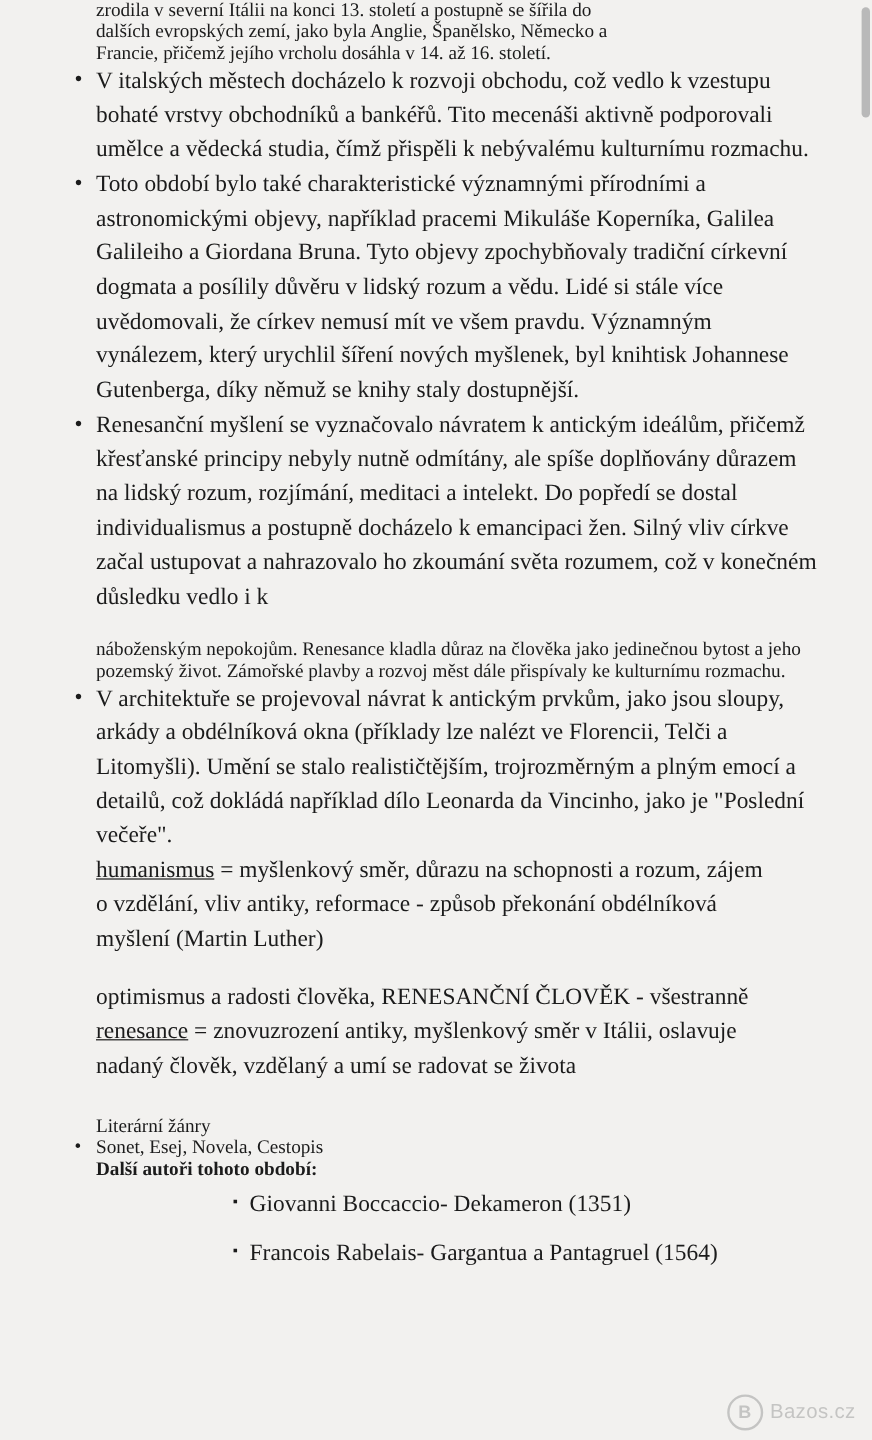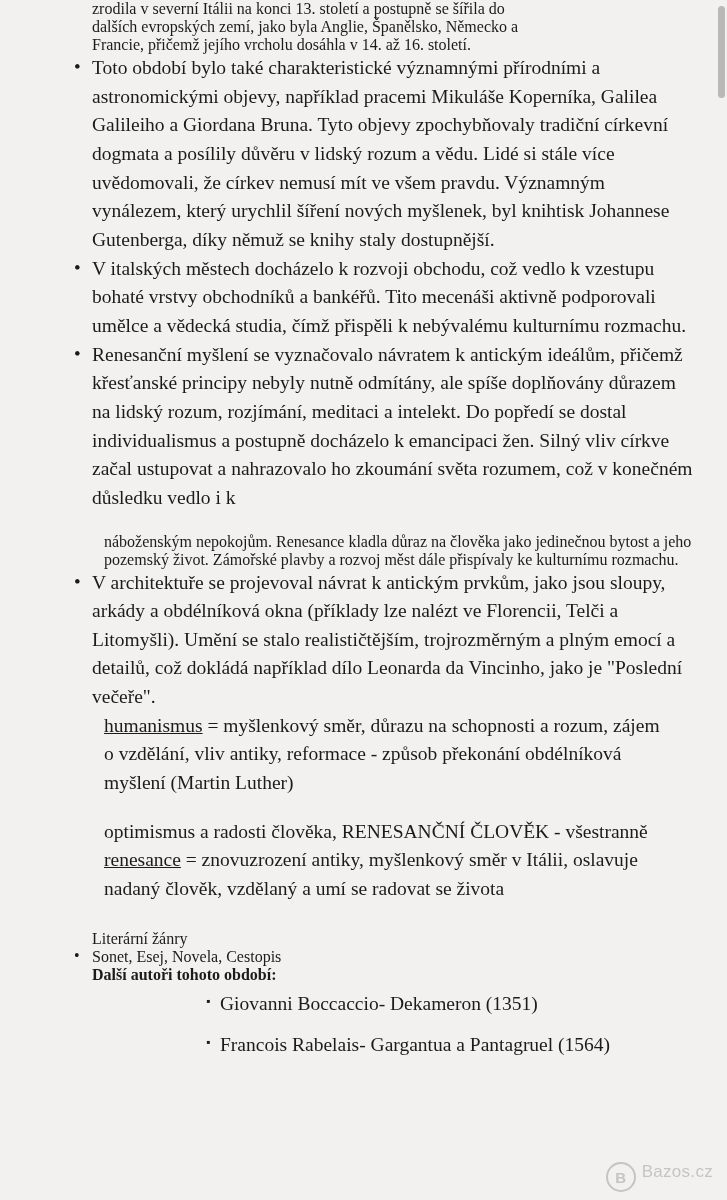--- a/index.html
+++ b/index.html
@@ -16,21 +16,21 @@
     color: #1b1b1b;
   }
   .page {
     position: absolute;
     inset: 0;
     background: #f2f1ef;
     padding: 0;
   }
   .content {
     position: absolute;
-    left: 16px;
+    left: 4px;
     top: 0;
     width: 700px;
     padding: 0 18px 0 40px;
     box-sizing: border-box;
   }
   p, li, div.line {
     font-size: 19.5px;
     line-height: 1.47;
     margin: 0;
   }
@@ -57,21 +57,21 @@
   }
   .first-para .l {
     display: block;
   }
   .gap-md { height: 20px; }
   .gap-lg { height: 26px; }
   .term {
     text-decoration: underline;
   }
   .para-block {
-    margin-left: 48px;
+    margin-left: 36px;
   }
   .genres {
     margin-left: 36px;
   }
   .sonet-line {
     margin-left: 14px;
     position: relative;
     padding-left: 22px;
   }
   .sonet-line::before {
@@ -121,21 +121,21 @@
     height: 92px;
     background: #b9b9b9;
     border-radius: 4px;
   }
   
   .watermark {
     position: absolute;
     right: 14px;
     bottom: 8px;
     display: flex;
-    align-items: flex-start;
+    align-items: center;
     gap: 6px;
     opacity: 0.45;
   }
   .wm-logo {
     width: 26px;
     height: 26px;
     border-radius: 50%;
     border: 2px solid #8e8e8e;
     position: relative;
   }
@@ -164,37 +164,37 @@
 
   <div class="content">
 
     <div class="first-para">
       <span class="l">zrodila v severní Itálii na konci 13. století a postupně se šířila do</span>
       <span class="l">dalších evropských zemí, jako byla Anglie, Španělsko, Německo a</span>
       <span class="l">Francie, přičemž jejího vrcholu dosáhla v 14. až 16. století.</span>
     </div>
 
     <ul class="bullets">
+      <li>
+        <span class="l">V italských městech docházelo k rozvoji obchodu, což vedlo k</span>
+        <span class="l">vzestupu bohaté vrstvy obchodníků a bankéřů. Tito mecenáši</span>
+        <span class="l">aktivně podporovali umělce a vědecká studia, čímž přispěli k</span>
+        <span class="l">nebývalému kulturnímu rozmachu.</span>
+      </li>
       <li>
         <span class="l">Toto období bylo také charakteristické významnými přírodními a</span>
         <span class="l">astronomickými objevy, například pracemi Mikuláše Koperníka,</span>
         <span class="l">Galilea Galileiho a Giordana Bruna. Tyto objevy zpochybňovaly</span>
         <span class="l">tradiční církevní dogmata a posílily důvěru v lidský rozum a vědu.</span>
         <span class="l">Lidé si stále více uvědomovali, že církev nemusí mít ve všem</span>
         <span class="l">pravdu. Významným vynálezem, který urychlil šíření nových</span>
         <span class="l">myšlenek, byl knihtisk Johannese Gutenberga, díky němuž se knihy</span>
         <span class="l">staly dostupnější.</span>
       </li>
       <li>
-        <span class="l">V italských městech docházelo k rozvoji obchodu, což vedlo k</span>
-        <span class="l">vzestupu bohaté vrstvy obchodníků a bankéřů. Tito mecenáši</span>
-        <span class="l">aktivně podporovali umělce a vědecká studia, čímž přispěli k</span>
-        <span class="l">nebývalému kulturnímu rozmachu.</span>
-      </li>
-      <li>
         <span class="l">Renesanční myšlení se vyznačovalo návratem k antickým ideálům,</span>
         <span class="l">přičemž křesťanské principy nebyly nutně odmítány, ale spíše</span>
         <span class="l">doplňovány důrazem na lidský rozum, rozjímání, meditaci a</span>
         <span class="l">intelekt. Do popředí se dostal individualismus a postupně docházelo</span>
         <span class="l">k emancipaci žen. Silný vliv církve začal ustupovat a nahrazovalo</span>
         <span class="l">ho zkoumání světa rozumem, což v konečném důsledku vedlo i k</span>
       </li>
     </ul>
 
     <div class="gap-md"></div>

